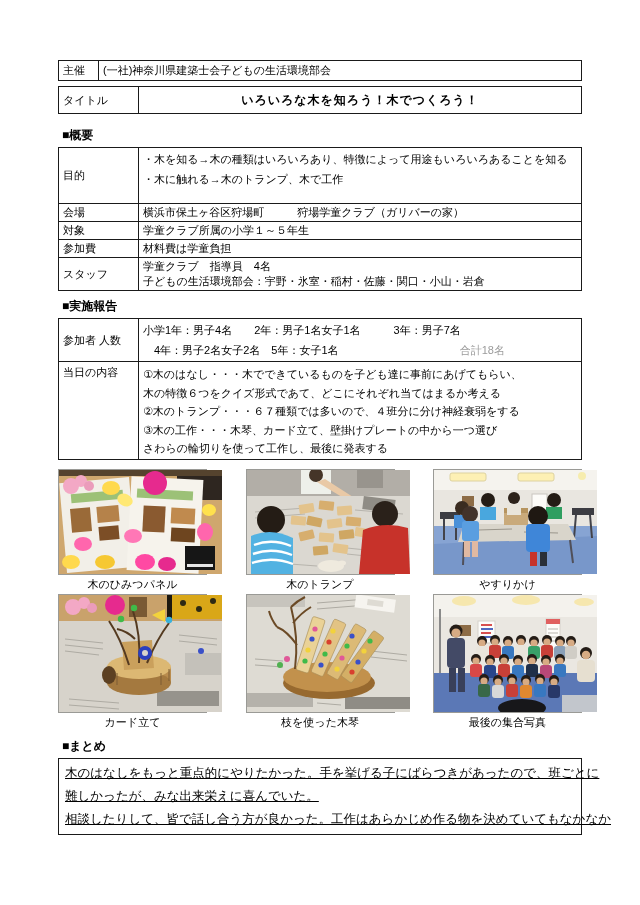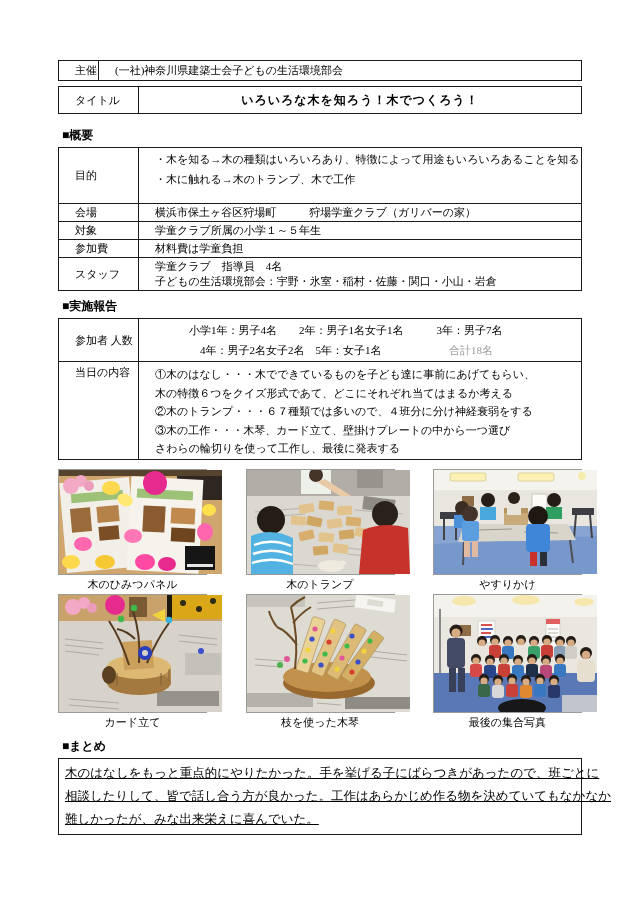--- a/index.html
+++ b/index.html
@@ -1,39 +1,39 @@
 <!DOCTYPE html>
 <html><head>
 <meta charset="utf-8">
 <style>
   * { margin:0; padding:0; box-sizing:border-box; }
   body { background:#fff; font-family:"Liberation Sans","DejaVu Sans",sans-serif; color:#000; }
   .page { width:640px; height:905px; background:#ffffff; overflow:hidden; position:relative; }
   .content { width:524px; margin-left:58px; padding-top:60px; }
 
   table.tbl { width:100%; border-collapse:collapse; table-layout:fixed; }
-  table.tbl td { border:1px solid #1a1a1a; font-size:11px; padding:1px 16px; vertical-align:middle; overflow:hidden; white-space:nowrap;font-family:Liberation Serif, serif; }
+  table.tbl td { border:1px solid #1a1a1a; font-size:11px; padding:1px 4px; vertical-align:middle; overflow:hidden; white-space:nowrap; }
   td.lbl { width:80px; }
   .t-head1 { margin-bottom:5px; }
   .t-head1 td { height:20px; }
   .t-head1 td.lbl { width:40px; }
   .t-head2 td { height:27px; }
   .t-head2 .title-val { text-align:center; font-weight:bold; font-size:12px; letter-spacing:1px; }
 
   .sec-head { font-size:12px; font-weight:bold; margin:13px 0 3px 4px; }
   .sec-head.rep { margin-top:7px; }
   .sec-head.sum { margin-top:6px; }
 
   .t-overview tr.r-purpose td.val { height:56px; vertical-align:top; }
   .t-overview tr.r-purpose td.val div { line-height:20px; }
   .t-overview tr.r-sm td { height:18px; }
   .t-overview tr.r-staff td { height:32px; }
   .t-overview tr.r-staff td.val div { line-height:15px; }
 
-  .t-report tr.r-part td.val div { line-height:20px;margin-left:34px; }
+  .t-report tr.r-part td.val div { line-height:20px; }
   .t-report tr.r-part td { height:41px; }
   .part-line2 { display:flex; }
   .part-line2 .total { margin-left:auto; margin-right:72px; color:#9b9b9b; }
   .t-report tr.r-cont td { vertical-align:top; }
   .t-report tr.r-cont td.val { height:94px; padding-top:3px; }
   .t-report tr.r-cont td.val div { line-height:18.5px; }
   .t-report tr.r-cont td.lbl { padding-top:3px; }
 
   .photo-grid { margin-top:9px; }
   .photo-row { display:flex; justify-content:space-between; }
@@ -454,18 +454,18 @@
       </svg>
      </div>
      <figcaption>最後の集合写真</figcaption>
     </figure>
    </div>
   </div>
 
   <div class="sec-head sum">■まとめ</div>
   <div class="summary-box">
    <div>木のはなしをもっと重点的にやりたかった。手を挙げる子にばらつきがあったので、班ごとに</div>
+   <div>難しかったが、みな出来栄えに喜んでいた。</div>
    <div>相談したりして、皆で話し合う方が良かった。工作はあらかじめ作る物を決めていてもなかなか</div>
-   <div>難しかったが、みな出来栄えに喜んでいた。</div>
   </div>
 
  </div>
 </div>
 
 </body></html>

